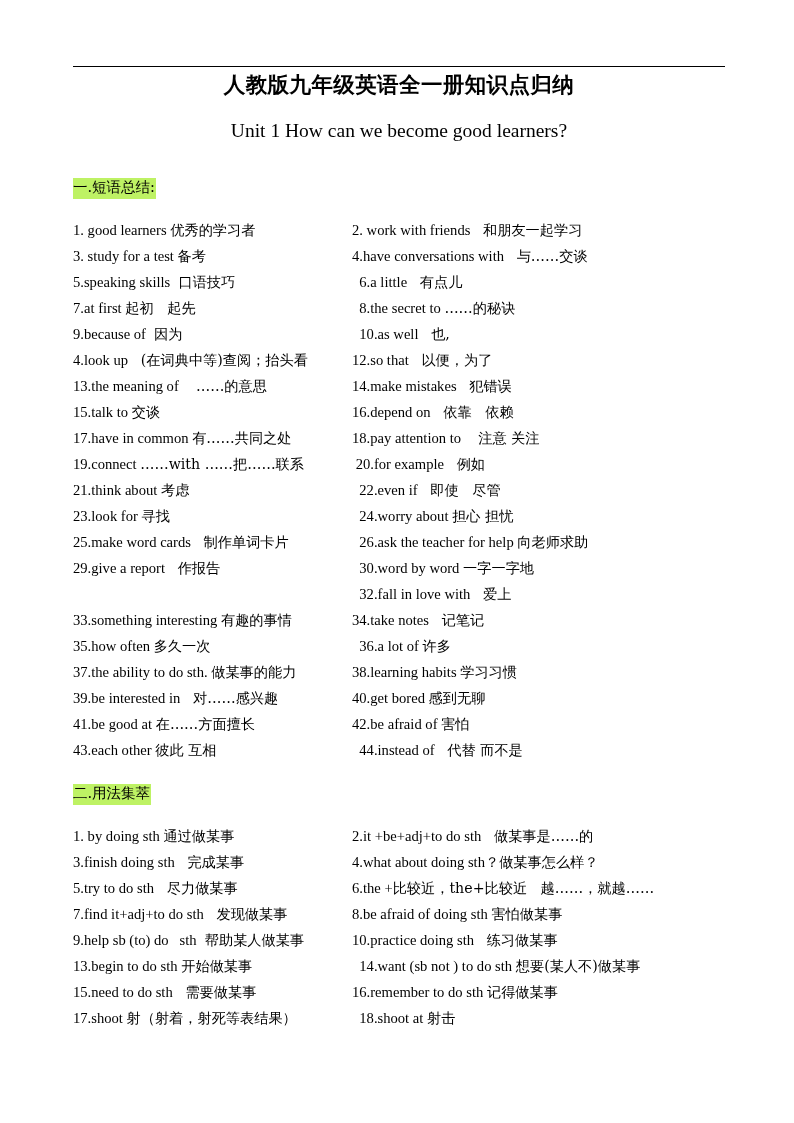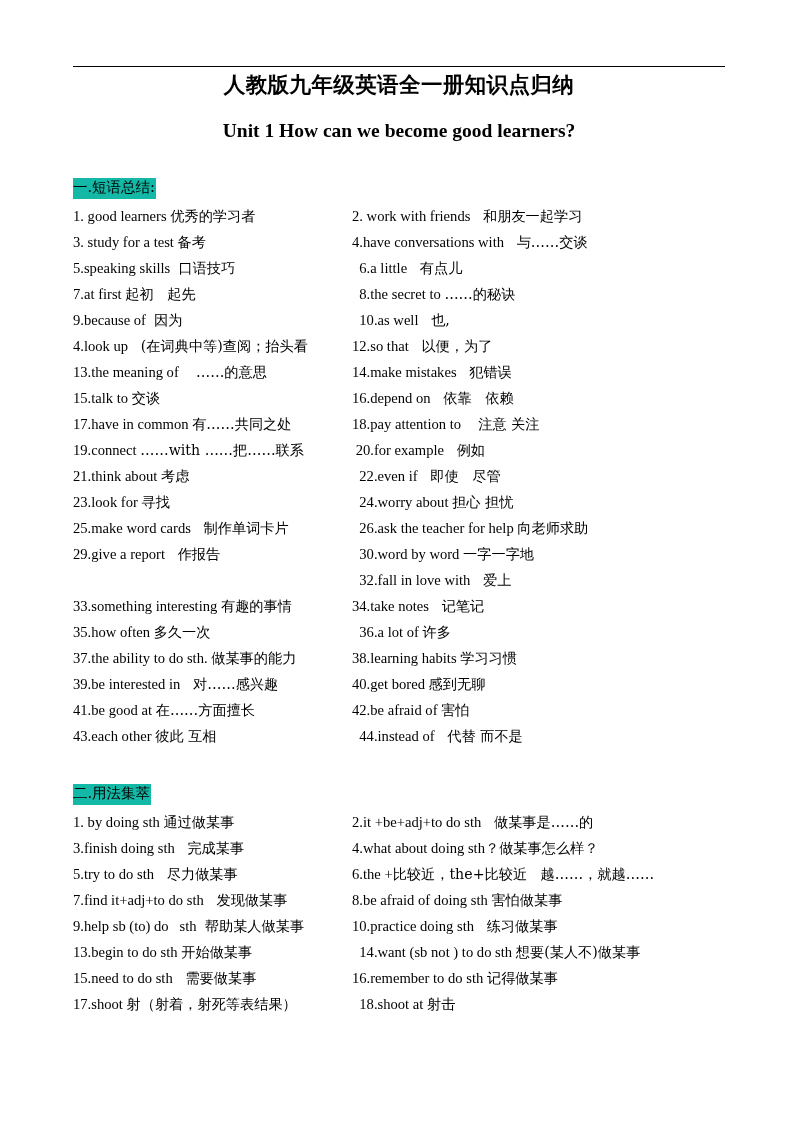--- a/index.html
+++ b/index.html
@@ -44,40 +44,40 @@
     font-family: "DejaVu Serif", "Liberation Serif", serif;
     line-height: 1.25;
   }
   .unit-title {
     position: absolute;
     left: 73px;
     top: 119px;
     width: 652px;
     text-align: center;
     font-size: 19.5px;
-    font-weight: bold;
+    font-weight: normal;
     font-family: "Liberation Serif", "DejaVu Serif", serif;
     line-height: 1.2;
   }
   .section {
     position: absolute;
     left: 73px;
     width: 660px;
   }
   .section-header {
     display: inline-block;
-    background: #14b8a6;
+    background: #bef264;
     font-size: 14.5px;
     line-height: 1.35;
     padding: 0 1px 1px 0;
     font-family: "DejaVu Serif", "Liberation Serif", serif;
     white-space: nowrap;
   }
   .rows {
-    margin-top: 4px;
+    margin-top: 18px;
   }
   .row {
     position: relative;
     height: 26px;
     line-height: 26px;
     white-space: nowrap;
   }
   .cell {
     position: absolute;
     top: 0;

